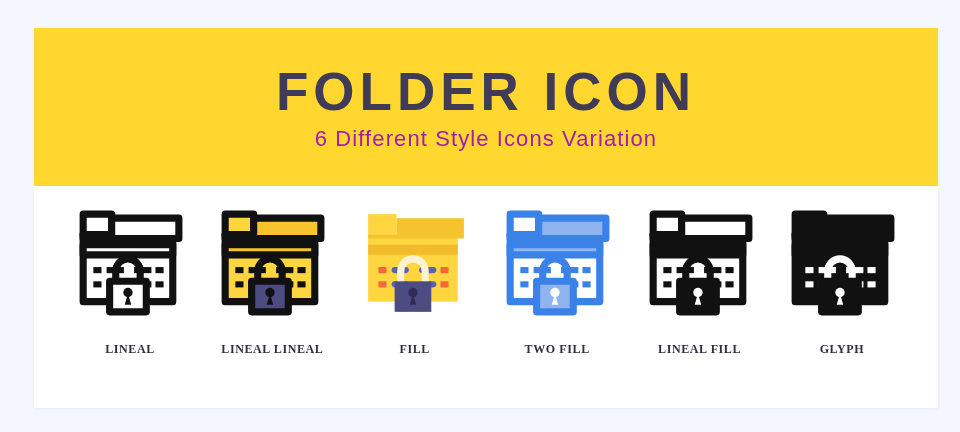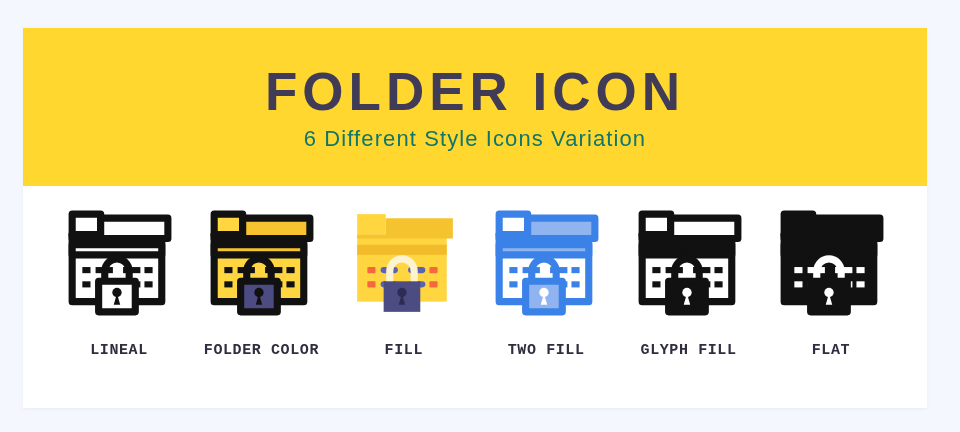--- a/index.html
+++ b/index.html
@@ -14,21 +14,21 @@
     overflow: hidden;
   }
   .page {
     position: relative;
     width: 960px;
     height: 432px;
     background: #f4f7fd;
   }
   .card {
     position: absolute;
-    left: 23px;
+    left: 34px;
     top: 28px;
     width: 904px;
     height: 380px;
     background: #ffffff;
     box-shadow: 0 1px 3px rgba(120,140,180,0.10);
   }
   .header-band {
     position: absolute;
     left: 0;
     top: 0;
@@ -78,38 +78,38 @@
     flex-direction: column;
     align-items: center;
   }
   .icon-art {
     width: 116px;
     height: 112px;
     display: block;
   }
   .icon-label {
     margin-top: 22px;
-    font-size: 15px;
+    font-size: 12px;
     font-weight: bold;
     letter-spacing: 0.6px;
     color: #2f2e41;
     text-align: left;
     white-space: nowrap;
-    font-family: Liberation Mono, monospace;
+    font-family: Liberation Serif, serif;
   }
 </style>
 </head>
 <body style="background: rgb(244, 247, 253);">
 
 <div class="page">
   <div class="card" style="background: rgb(255, 255, 255);">
 
     <div class="header-band" style="background: rgb(255, 215, 46);">
       <div class="title" style="color: rgb(64, 59, 87);">FOLDER ICON</div>
-      <div class="subtitle" style="color: #0f766e;">6 Different Style Icons Variation</div>
+      <div class="subtitle" style="color: #a21caf;">6 Different Style Icons Variation</div>
     </div>
 
     <div class="icons-strip">
 
       <div class="icon-cell">
         <div class="icon-art"><svg viewBox="-4 4 112 110" width="116" height="112" xmlns="http://www.w3.org/2000/svg">
               <rect x="6" y="30" width="88" height="66" fill="#ffffff" stroke="#111111" stroke-width="7" stroke-linejoin="round"></rect>
               <path d="M6 30 L6 10 L34 10 L34 30 Z" fill="#ffffff" stroke="#111111" stroke-width="7" stroke-linejoin="round"></path>
               <path d="M34 14 L100 14 L100 34 L6 34 L6 30 L34 30 Z" fill="#ffffff" stroke="#111111" stroke-width="7" stroke-linejoin="round"></path>
               <rect x="6" y="40" width="88" height="10" fill="#ffffff" stroke="#111111" stroke-width="7" stroke-linejoin="round"></rect>
@@ -141,21 +141,21 @@
               <rect x="29" y="76" width="17" height="6" rx="0" fill="#111111"></rect>
               <rect x="56" y="62" width="17" height="6" rx="0" fill="#111111"></rect>
               <rect x="77" y="62" width="8" height="6" rx="0" fill="#111111"></rect>
               <rect x="56" y="76" width="17" height="6" rx="0" fill="#111111"></rect>
               <rect x="77" y="76" width="8" height="6" rx="0" fill="#111111"></rect>
               <path d="M38 78 L38 66 A12 12 0 0 1 62 66 L62 78" fill="none" stroke="#111111" stroke-width="7" stroke-linecap="butt"></path>
               <rect x="32" y="76" width="36" height="30" fill="#4c4b82" stroke="#111111" stroke-width="7" stroke-linejoin="round"></rect>
               <circle cx="50" cy="87" r="4.6" fill="#111111"></circle>
               <path d="M50 88 L53.2 99 L46.8 99 Z" fill="#111111"></path>
             </svg></div>
-        <div class="icon-label">FOLDER COLOR</div>
+        <div class="icon-label">LINEAL LINEAL</div>
       </div>
 
       <div class="icon-cell">
         <div class="icon-art"><svg viewBox="-4 4 112 110" width="116" height="112" xmlns="http://www.w3.org/2000/svg">
               <rect x="6" y="30" width="88" height="66" fill="#ffd640" stroke="none" stroke-width="0" stroke-linejoin="round"></rect>
               <path d="M6 30 L6 10 L34 10 L34 30 Z" fill="#ffd640" stroke="none" stroke-width="0" stroke-linejoin="round"></path>
               <path d="M34 14 L100 14 L100 34 L6 34 L6 30 L34 30 Z" fill="#f5c32e" stroke="none" stroke-width="0" stroke-linejoin="round"></path>
               <rect x="6" y="40" width="88" height="10" fill="#f2bb2b" stroke="none" stroke-width="0" stroke-linejoin="round"></rect>
               <rect x="16" y="62" width="8" height="6" rx="1" fill="#f4683c"></rect>
               <rect x="29" y="62" width="17" height="6" rx="3" fill="#5b63b0"></rect>
@@ -207,21 +207,21 @@
               <rect x="29" y="76" width="17" height="6" rx="0" fill="#111111"></rect>
               <rect x="56" y="62" width="17" height="6" rx="0" fill="#111111"></rect>
               <rect x="77" y="62" width="8" height="6" rx="0" fill="#111111"></rect>
               <rect x="56" y="76" width="17" height="6" rx="0" fill="#111111"></rect>
               <rect x="77" y="76" width="8" height="6" rx="0" fill="#111111"></rect>
               <path d="M38 78 L38 66 A12 12 0 0 1 62 66 L62 78" fill="none" stroke="#111111" stroke-width="7" stroke-linecap="butt"></path>
               <rect x="32" y="76" width="36" height="30" fill="#111111" stroke="#111111" stroke-width="7" stroke-linejoin="round"></rect>
               <circle cx="50" cy="87" r="4.6" fill="#ffffff"></circle>
               <path d="M50 88 L53.2 99 L46.8 99 Z" fill="#ffffff"></path>
             </svg></div>
-        <div class="icon-label">GLYPH FILL</div>
+        <div class="icon-label">LINEAL FILL</div>
       </div>
 
       <div class="icon-cell">
         <div class="icon-art"><svg viewBox="-4 4 112 110" width="116" height="112" xmlns="http://www.w3.org/2000/svg">
               <rect x="6" y="30" width="88" height="66" fill="#111111" stroke="#111111" stroke-width="7" stroke-linejoin="round"></rect>
               <path d="M6 30 L6 10 L34 10 L34 30 Z" fill="#111111" stroke="#111111" stroke-width="7" stroke-linejoin="round"></path>
               <path d="M34 14 L100 14 L100 34 L6 34 L6 30 L34 30 Z" fill="#111111" stroke="#111111" stroke-width="7" stroke-linejoin="round"></path>
               <rect x="6" y="40" width="88" height="10" fill="#111111" stroke="#111111" stroke-width="7" stroke-linejoin="round"></rect>
               <rect x="16" y="62" width="8" height="6" rx="0" fill="#ffffff"></rect>
               <rect x="29" y="62" width="17" height="6" rx="0" fill="#ffffff"></rect>
@@ -229,18 +229,18 @@
               <rect x="29" y="76" width="17" height="6" rx="0" fill="#ffffff"></rect>
               <rect x="56" y="62" width="17" height="6" rx="0" fill="#ffffff"></rect>
               <rect x="77" y="62" width="8" height="6" rx="0" fill="#ffffff"></rect>
               <rect x="56" y="76" width="17" height="6" rx="0" fill="#ffffff"></rect>
               <rect x="77" y="76" width="8" height="6" rx="0" fill="#ffffff"></rect>
               <path d="M38 78 L38 66 A12 12 0 0 1 62 66 L62 78" fill="none" stroke="#ffffff" stroke-width="7" stroke-linecap="butt"></path>
               <rect x="32" y="76" width="36" height="30" fill="#111111" stroke="#111111" stroke-width="7" stroke-linejoin="round"></rect>
               <circle cx="50" cy="87" r="4.6" fill="#ffffff"></circle>
               <path d="M50 88 L53.2 99 L46.8 99 Z" fill="#ffffff"></path>
             </svg></div>
-        <div class="icon-label">FLAT</div>
+        <div class="icon-label">GLYPH</div>
       </div>
 
     </div>
   </div>
 </div>
 
 </body></html>

